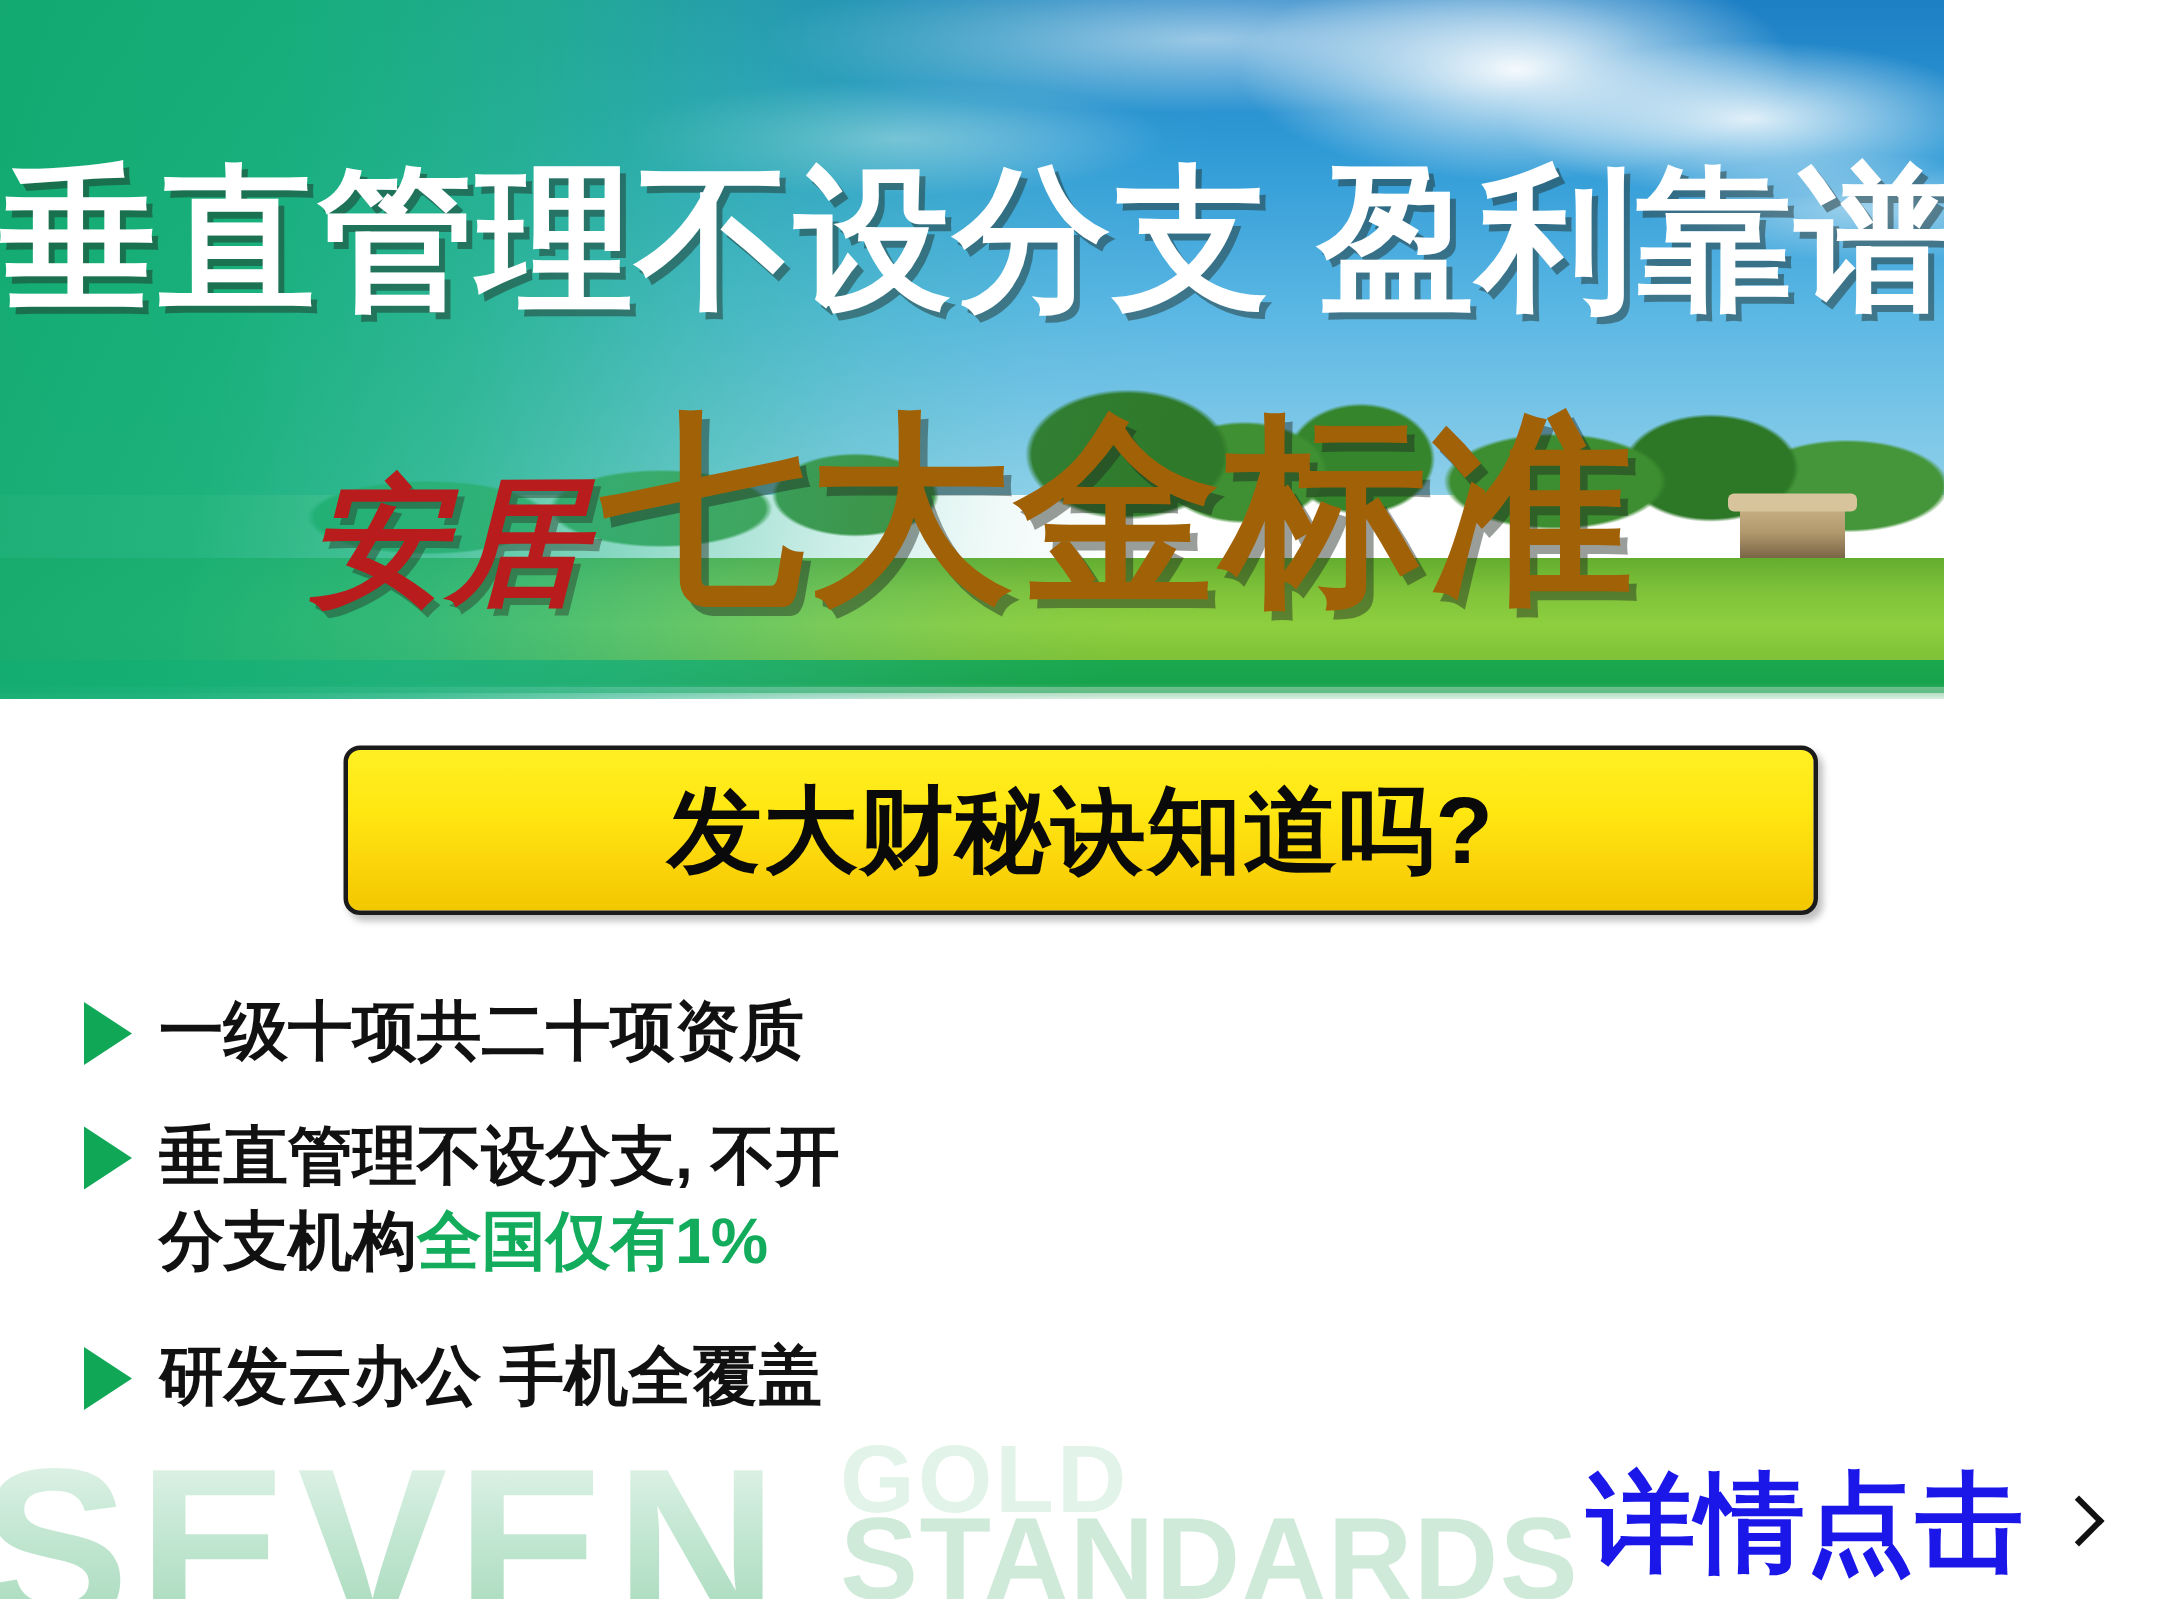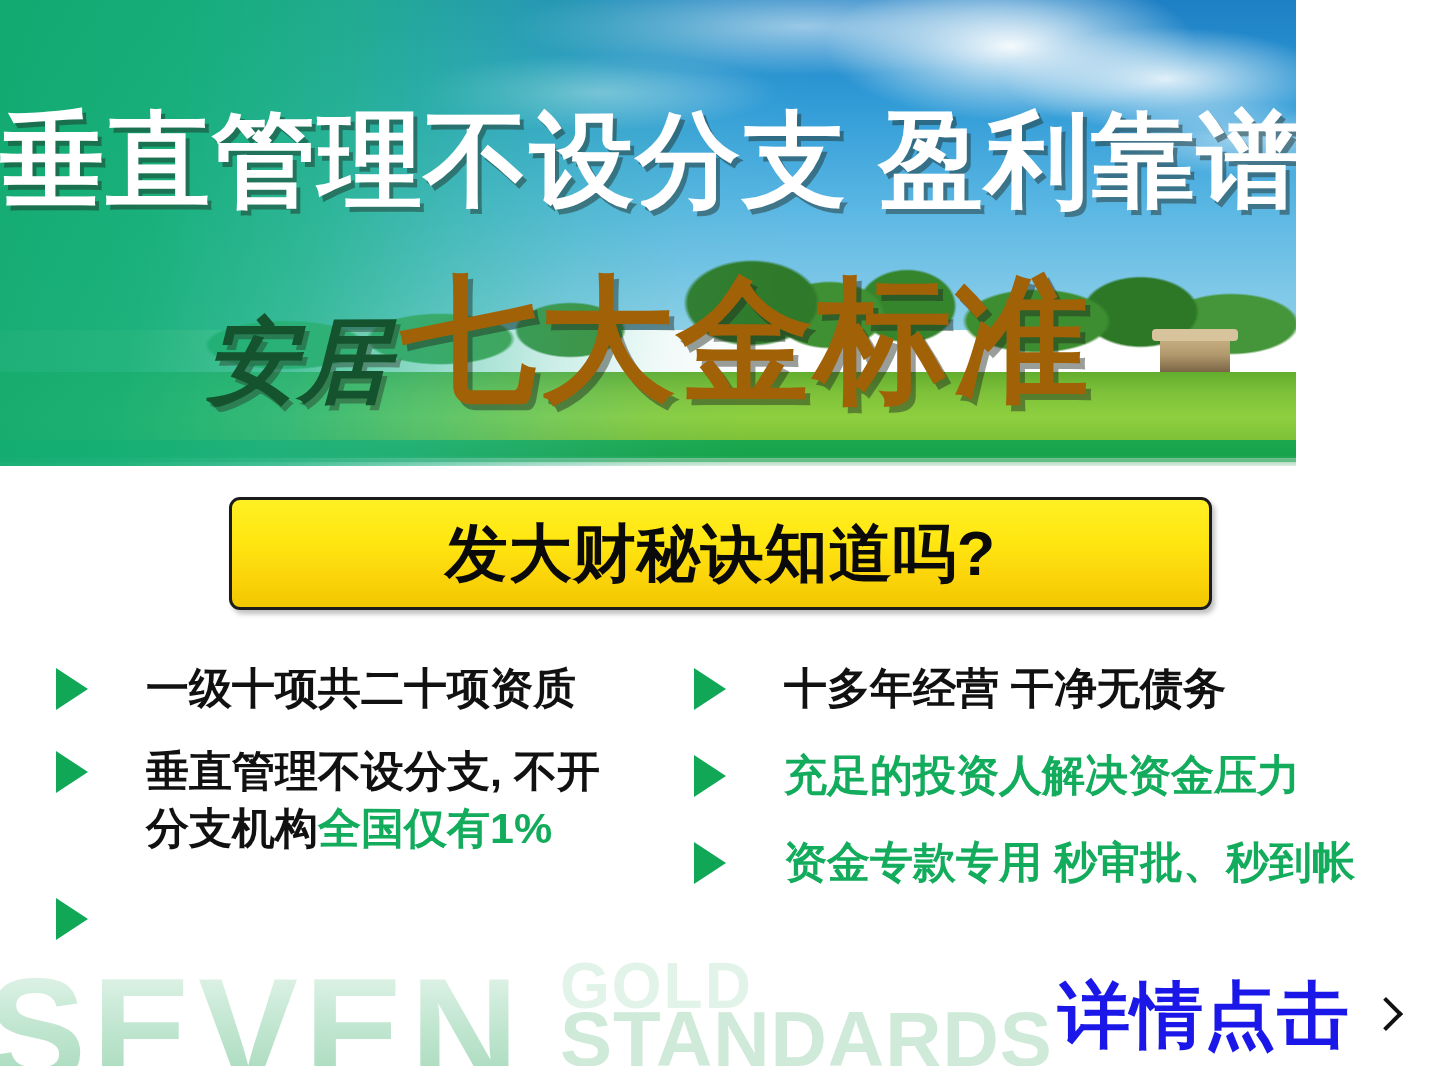--- a/index.html
+++ b/index.html
@@ -143,21 +143,21 @@
     width: 100%;
     text-align: center;
     white-space: nowrap;
     line-height: 1;
   }
   .subline-brand {
     display: inline-block;
     font-size: 92px;
     font-weight: bold;
     font-style: italic;
-    color: #14532d;
+    color: #b91c1c;
     text-shadow: 4px 5px 0 rgba(40,50,35,0.42);
     vertical-align: -6px;
     letter-spacing: 1px;
   }
   .subline-main {
     display: inline-block;
     font-size: 136px;
     font-weight: bold;
     color: #a16207;
     text-shadow: 5px 6px 0 rgba(30,40,30,0.45);
@@ -223,21 +223,20 @@
     border-left: 32px solid #10a857;
     margin-top: 8px;
     margin-right: 18px;
   }
   .bullet-text {
     font-size: 43px;
     font-weight: bold;
     line-height: 1.32;
     color: #111111;
     letter-spacing: 0px;
-    margin-left: 40px;
   }
   .bullet-text.green,
   .hl-green {
     color: #12ac5c;
   }
   .row-gap-a { margin-bottom: 26px; }
   .row-gap-b { margin-bottom: 34px; }
   .row-gap-c { margin-bottom: 30px; }
 
   
@@ -353,42 +352,25 @@
       <div class="bullet row-gap-b">
         <span class="tri"></span>
         <span class="bullet-text">
           <span>垂直管理不设分支, 不开</span><br>
           <span>分支机构</span><span class="hl-green">全国仅有1%</span>
         </span>
       </div>
 
       <div class="bullet">
         <span class="tri"></span>
+        <span class="bullet-text">研发云办公  手机全覆盖</span>
       </div>
 
     </div>
 
-    <div class="col-right">
-
-      <div class="bullet row-gap-c">
-        <span class="tri"></span>
-        <span class="bullet-text">十多年经营  干净无债务</span>
-      </div>
-
-      <div class="bullet row-gap-c">
-        <span class="tri"></span>
-        <span class="bullet-text green">充足的投资人解决资金压力</span>
-      </div>
-
-      <div class="bullet">
-        <span class="tri"></span>
-        <span class="bullet-text green">资金专款专用  秒审批、秒到帐</span>
-      </div>
-
-    </div>
   </div>
 
   <div class="watermark">
     <span class="wm-seven">SEVEN</span>
     <span class="wm-gold">GOLD</span>
     <span class="wm-standards">STANDARDS</span>
   </div>
 
   <div class="cta">
     <span class="cta-text">详情点击</span>

